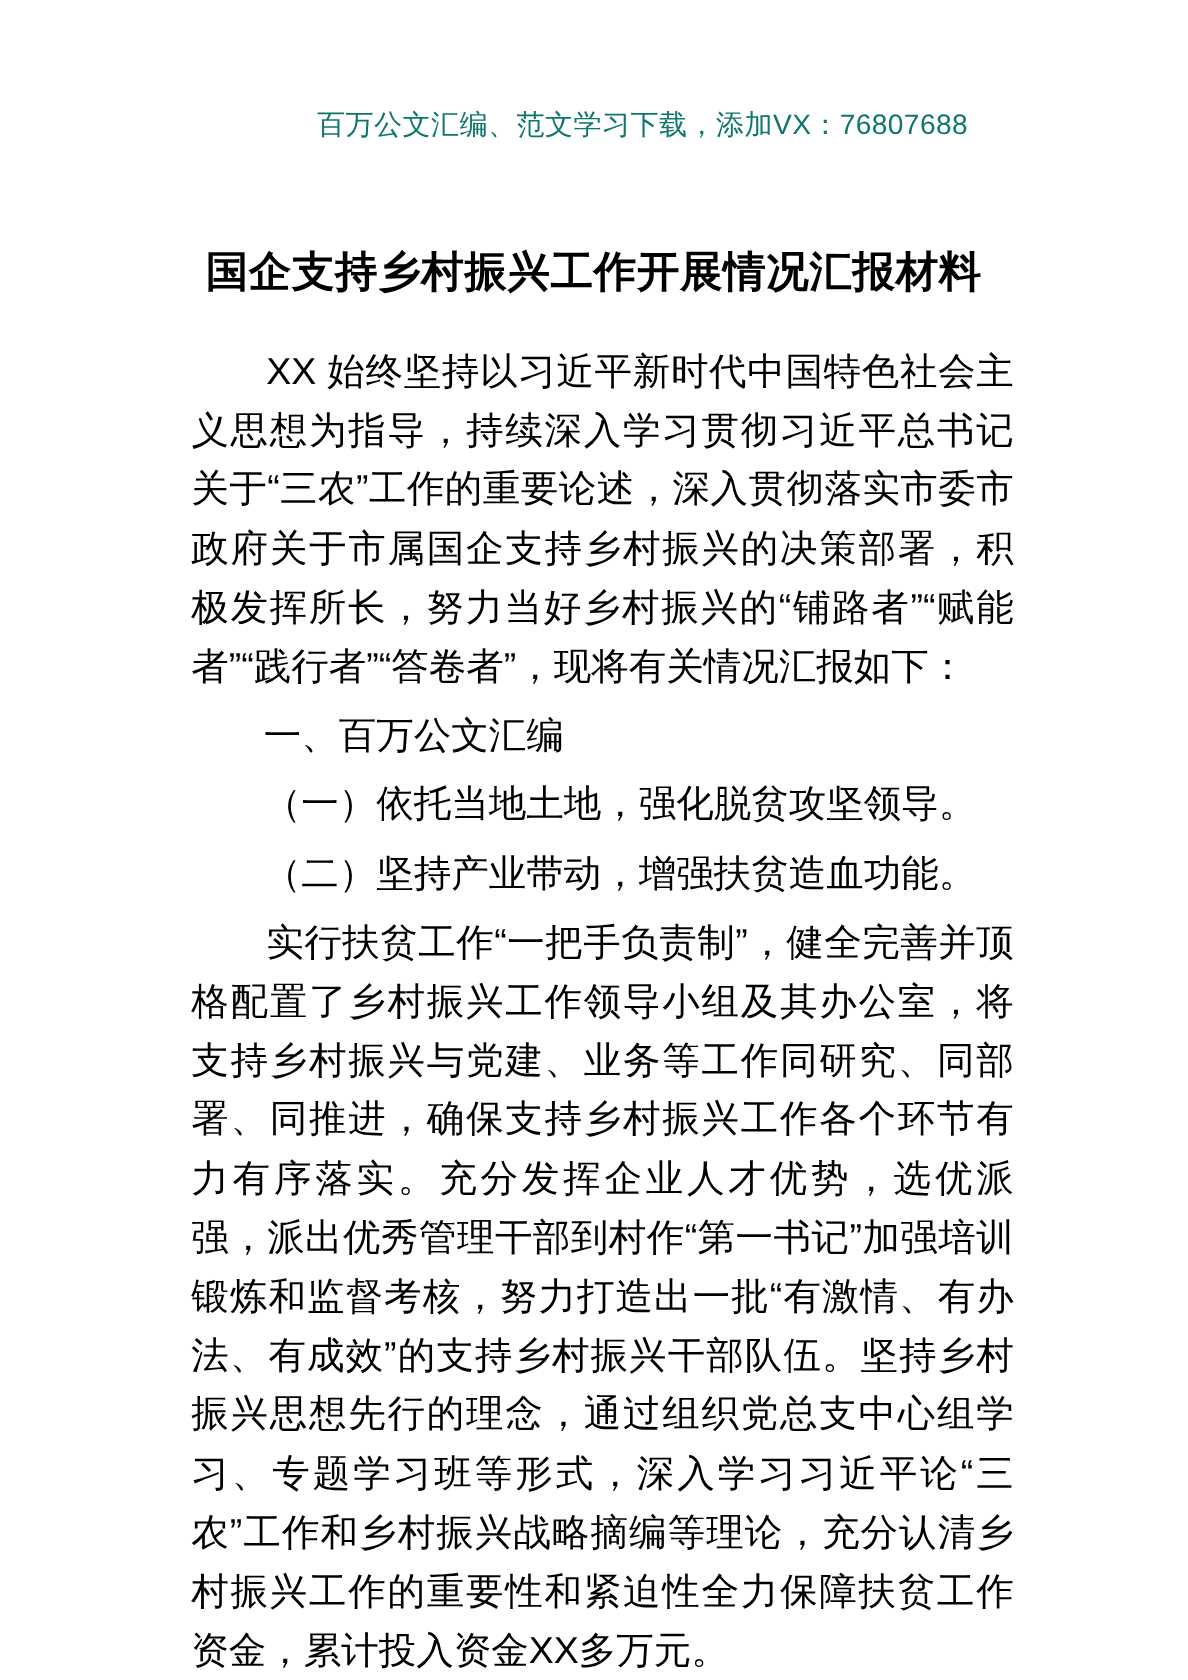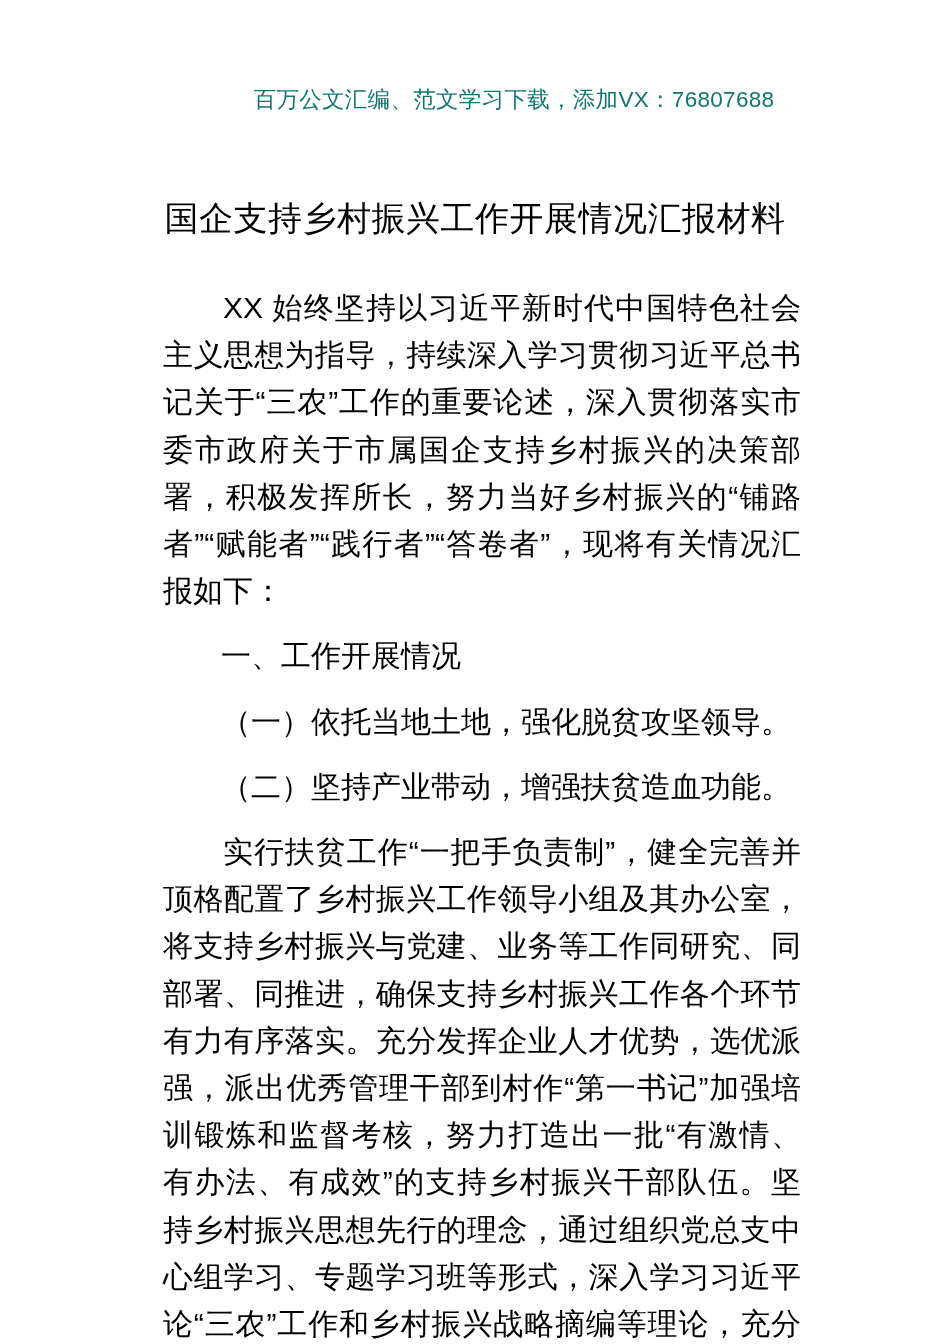--- a/index.html
+++ b/index.html
@@ -40,35 +40,35 @@
 
   
   .doc-title {
     position: absolute;
     top: 172px;
     left: 0;
     width: 950px;
     text-align: center;
     font-size: 34px;
     line-height: 46px;
-    font-weight: normal;
+    font-weight: bold;
     letter-spacing: 0.5px;
     color: #000000;
   }
 
   
   .body-block {
     position: absolute;
     top: 266px;
     left: 145px;
     width: 674px;
   }
 
   p.para {
-    margin: 18px;
+    margin: 8px;
     font-size: 30px;
     line-height: 47.2px;
     text-align: justify;
     text-justify: inter-ideograph;
     text-align-last: left;
     letter-spacing: 0px;
     word-break: break-all;
     color: #000000;
   }
 
@@ -88,21 +88,21 @@
 <div class="page">
 
   <div class="promo-header" style="color: #0f766e; padding-left: 39px;">百万公文汇编、范文学习下载，添加VX：76807688</div>
 
   <h1 class="doc-title">国企支持乡村振兴工作开展情况汇报材料</h1>
 
   <div class="body-block">
 
     <p class="para indent2">XX 始终坚持以习近平新时代中国特色社会主义思想为指导，持续深入学习贯彻习近平总书记关于“三农”工作的重要论述，深入贯彻落实市委市政府关于市属国企支持乡村振兴的决策部署，积极发挥所长，努力当好乡村振兴的“铺路者”“赋能者”“践行者”“答卷者”，现将有关情况汇报如下：</p>
 
-    <p class="para indent-head">一、工作开展情况</p>
+    <p class="para indent-head">一、百万公文汇编</p>
 
     <p class="para indent-head">（一）依托当地土地，强化脱贫攻坚领导。</p>
 
     <p class="para indent-head">（二）坚持产业带动，增强扶贫造血功能。</p>
 
     <p class="para indent2">实行扶贫工作“一把手负责制”，健全完善并顶格配置了乡村振兴工作领导小组及其办公室，将支持乡村振兴与党建、业务等工作同研究、同部署、同推进，确保支持乡村振兴工作各个环节有力有序落实。充分发挥企业人才优势，选优派强，派出优秀管理干部到村作“第一书记”加强培训锻炼和监督考核，努力打造出一批“有激情、有办法、有成效”的支持乡村振兴干部队伍。坚持乡村振兴思想先行的理念，通过组织党总支中心组学习、专题学习班等形式，深入学习习近平论“三农”工作和乡村振兴战略摘编等理论，充分认清乡村振兴工作的重要性和紧迫性全力保障扶贫工作资金，累计投入资金XX多万元。</p>
 
     <p class="para indent2">利用好村党支部领办合作社的契机，依托当地土地、人力优势，因地制宜发展本地产业，为村购入 XX，用于村合作社农耕作业，提前进入小麦等作物的播种阶段，进一步提高农作物的成活率和产量，降低种植成本 XX 万余元，减少秸秆还田所产生的费用。其次 XX 不仅解决本村青储玉米收割，还可以发展租赁业务，面向周边村青储玉米收割作业，带动村集体增收 XX 万余元。</p>
 
   </div>

